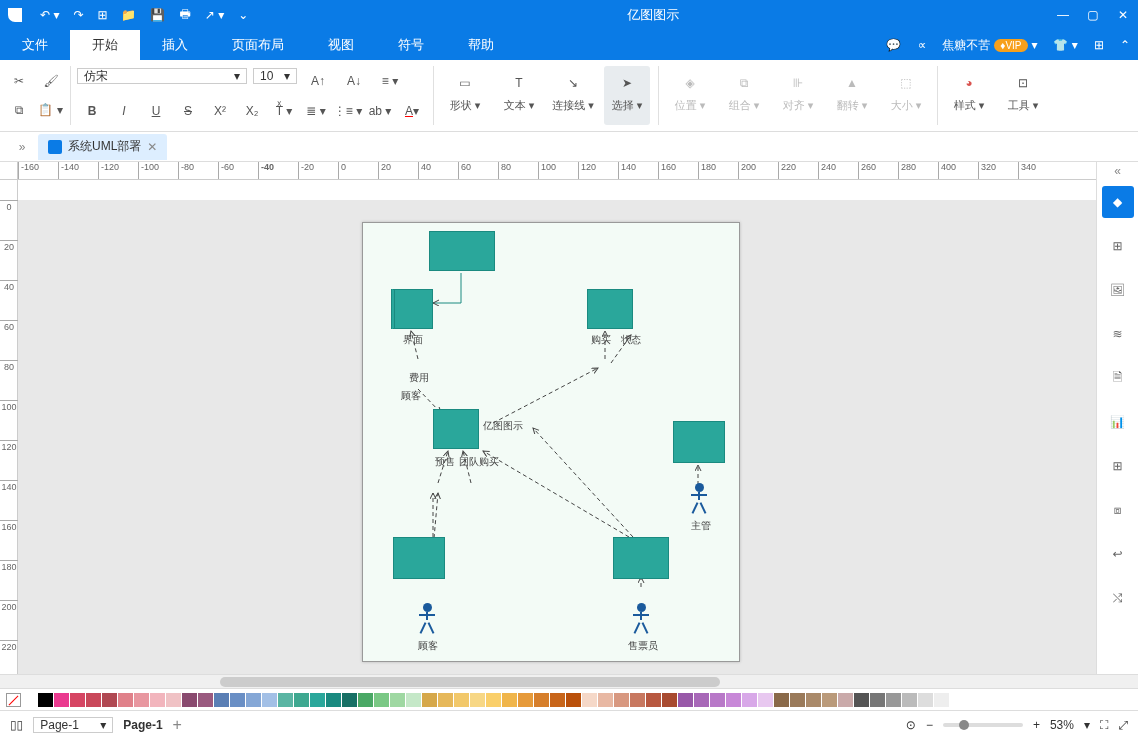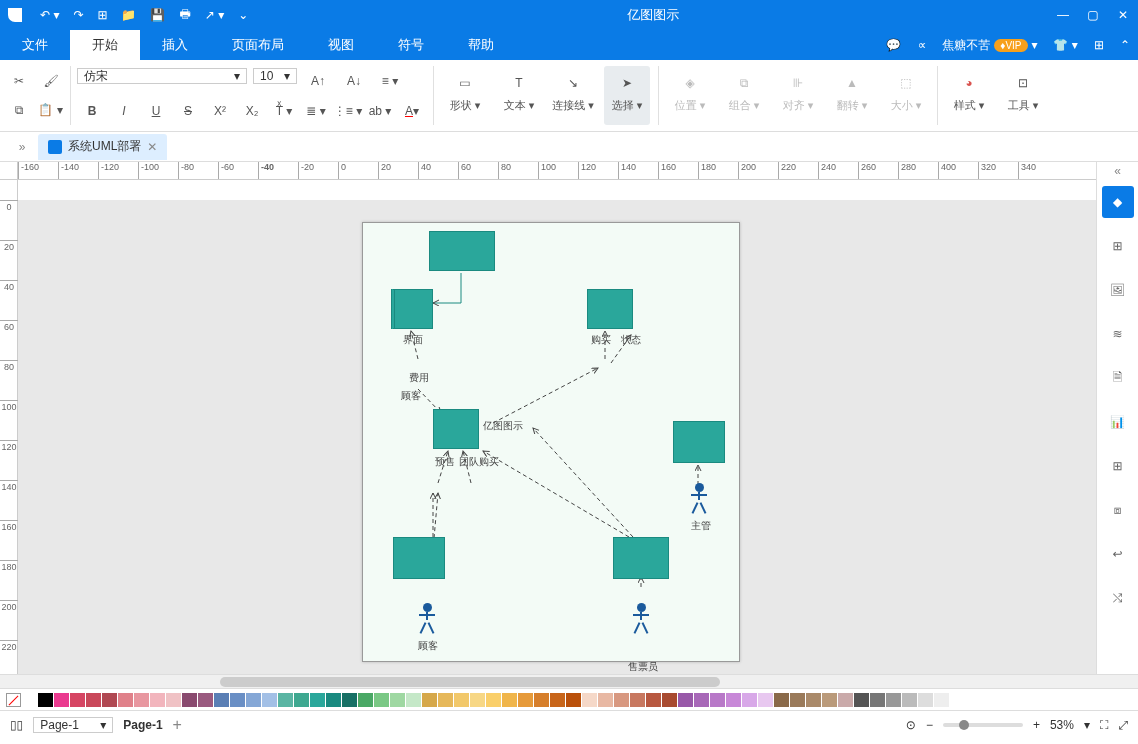--- a/index.html
+++ b/index.html
@@ -315,21 +315,21 @@
           <div class="legs"></div>
         </div>
       <div class="nlbl" style="left:55px;top:416px;">顾客</div>
       <div class="node" style="left:250px;top:314px;width:56px;height:42px;"></div>
       <div class="actor" style="left:268px;top:380px;">
           <div class="head"></div>
           <div class="body"></div>
           <div class="arms"></div>
           <div class="legs"></div>
         </div>
-      <div class="nlbl" style="left:265px;top:437px;">售票员</div>
+      <div class="nlbl" style="left:265px;top:416px;">售票员</div>
     </div>
   </div>
   <div class="rpanel">
     <div class="rp active">◆</div>
     <div class="rp">⊞</div>
     <div class="rp">🖼</div>
     <div class="rp">≋</div>
     <div class="rp">🗎</div>
     <div class="rp">📊</div>
     <div class="rp">⊞</div>

